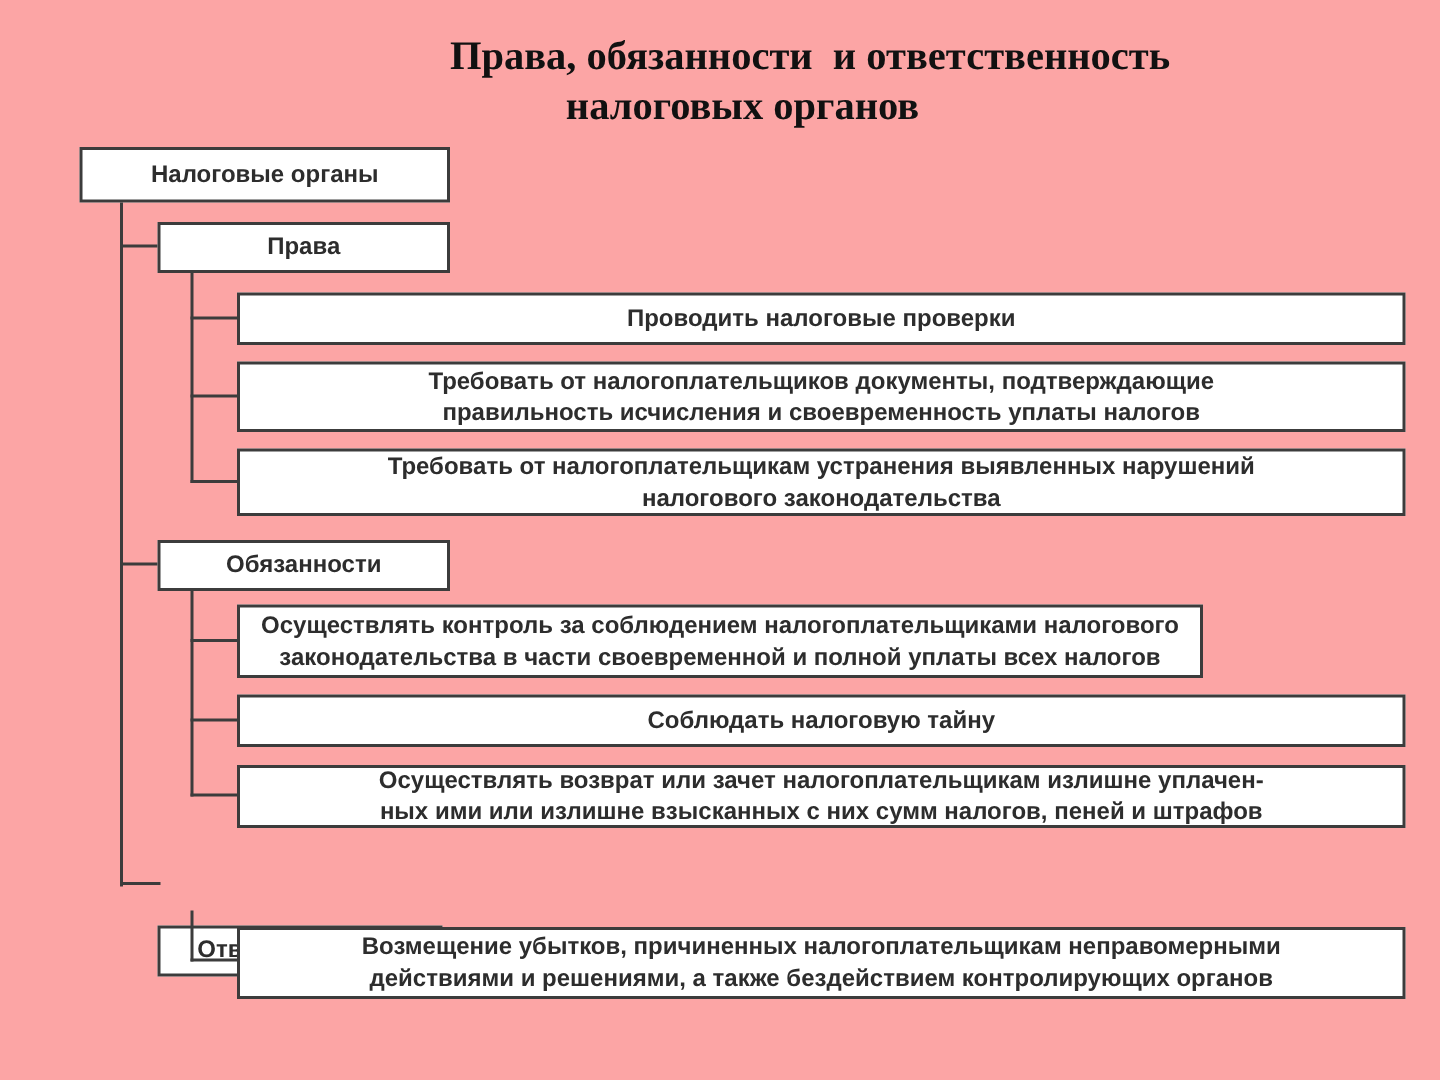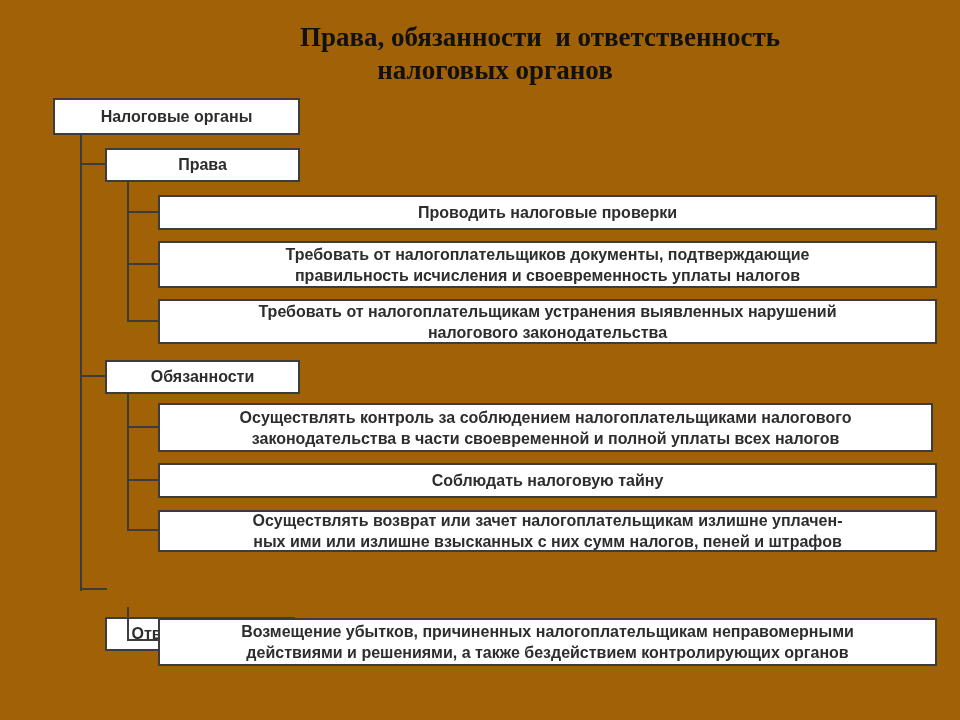--- a/index.html
+++ b/index.html
@@ -4,21 +4,21 @@
 <style>
   html, body {
     margin: 0;
     padding: 0;
     background: #ffffff;
   }
   #stage {
     position: relative;
     width: 960px;
     height: 720px;
-    background: #a16207;
+    background: #fca5a5;
     overflow: hidden;
     font-family: "Liberation Sans", sans-serif;
   }
   .title-line {
     position: absolute;
     text-align: center;
     font-family: "Liberation Serif", serif;
     font-weight: bold;
     font-size: 27px;
     color: #111111;
@@ -73,21 +73,21 @@
   <div class="hline" style="left:127px; top:320px; width:31px;"></div>
   <div class="box leaf" style="left:158px; top:299px; width:779px; height:45px;">Требовать от налогоплательщикам устранения выявленных нарушений
 налогового законодательства</div>
 
   <div class="hline" style="left:80px; top:375px; width:27px;"></div>
   <div class="box cat" style="left:105px; top:360px; width:195px; height:34px;">Обязанности</div>
 
   <div class="vline" style="left:127px; top:394px; height:137px;"></div>
 
   <div class="hline" style="left:127px; top:426px; width:31px;"></div>
-  <div class="box leaf" style="left:158px; top:403px; width:775px; height:49px;">Осуществлять контроль за соблюдением налогоплательщиками налогового
+  <div class="box leaf" style="left:158px; top:403px; width:644px; height:49px;">Осуществлять контроль за соблюдением налогоплательщиками налогового
 законодательства в части своевременной и полной уплаты всех налогов</div>
 
   <div class="hline" style="left:127px; top:479px; width:31px;"></div>
   <div class="box leaf" style="left:158px; top:463px; width:779px; height:35px;">Соблюдать налоговую тайну</div>
 
   <div class="hline" style="left:127px; top:529px; width:31px;"></div>
   <div class="box leaf" style="left:158px; top:510px; width:779px; height:42px;">Осуществлять возврат или зачет налогоплательщикам излишне уплачен-
 ных ими или излишне взысканных с них сумм налогов, пеней и штрафов</div>
 
   <div class="hline" style="left:80px; top:588px; width:27px;"></div>

